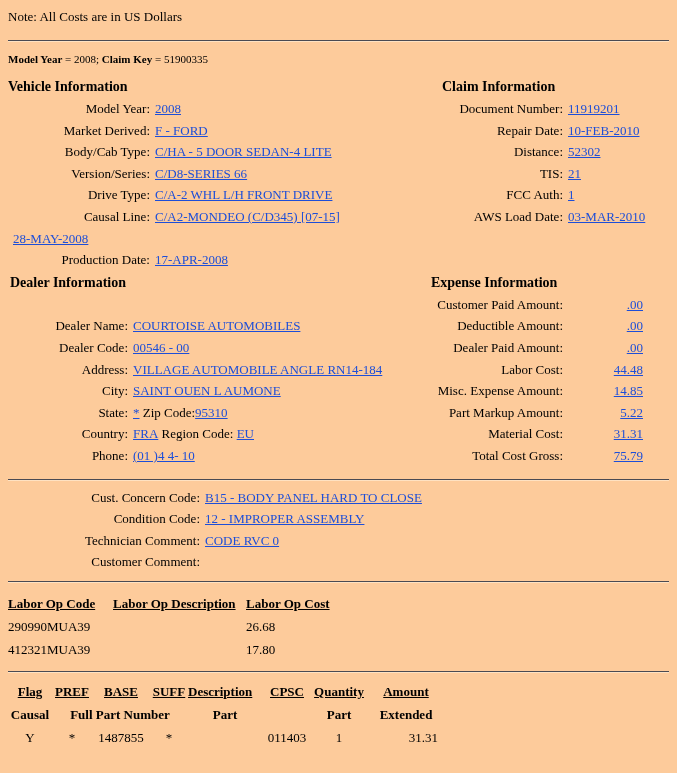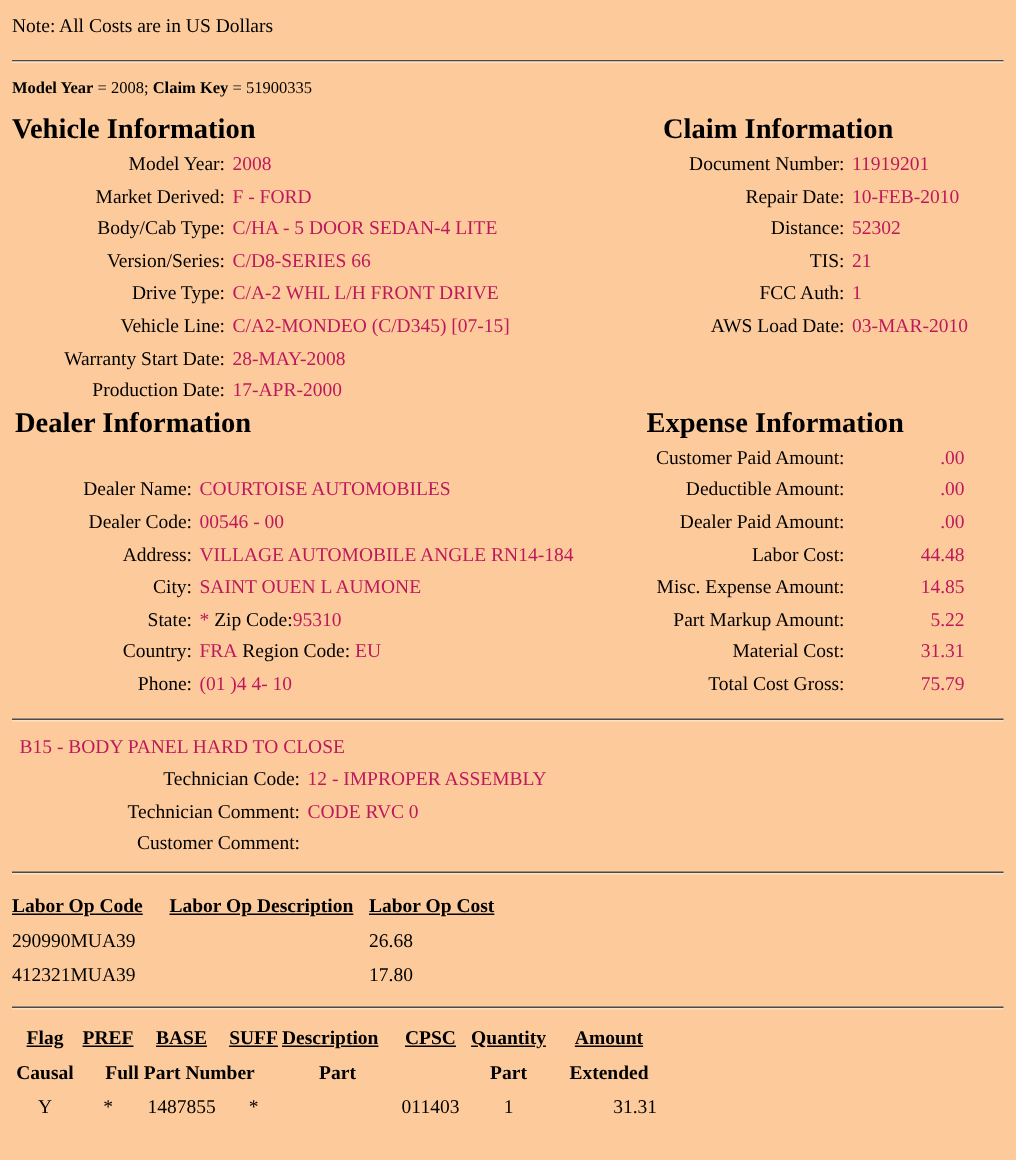--- a/index.html
+++ b/index.html
@@ -13,25 +13,25 @@
   .page{padding:9px 8px 0 8px;}
   .rule{
     border:none;height:0;
     border-top:1px solid #4a4a52;
     border-bottom:1px solid #ffe2c2;
     margin:6px 0;
   }
   .note-line{margin-bottom:15px;}
   .title-line{margin:11px 0 11px 0;font-size:11px;}
   .b{font-weight:bold;}
-  .red{color:#be185d;}
+  .red{color:#1d4ed8;text-decoration:underline;}
   .cols{display:flex;}
   .col-left{width:390px;flex:0 0 390px;}
   .col-right{width:271px;flex:0 0 271px;}
-  .sec-title{font-weight:bold;font-size:19px;line-height:22px;}
+  .sec-title{font-weight:bold;font-size:14px;line-height:22px;}
   .sec-title.claim{margin-left:44px;}
   .sec-title.expense{margin-left:33px;}
   .row{display:flex;line-height:21.6px;white-space:pre;}
   .lbl{text-align:right;flex:0 0 auto;}
   .val{margin-left:5px;}
   .veh .lbl{width:142px;}
   .dlr .lbl{width:120px;}
   .clm .lbl{width:165px;}
   .exp .lbl{width:165px;}
   .exp .val{width:80px;text-align:right;margin-left:0;}
@@ -71,23 +71,23 @@
   <div class="title-line"><span class="b">Model Year</span><span> = 2008; </span><span class="b">Claim Key</span><span> = 51900335</span></div>
 
   <div class="cols">
     <div class="col-left veh">
       <div class="sec-title">Vehicle Information</div>
       <div class="row"><span class="lbl">Model Year:</span><span class="val red">2008</span></div>
       <div class="row"><span class="lbl">Market Derived:</span><span class="val red">F - FORD</span></div>
       <div class="row"><span class="lbl">Body/Cab Type:</span><span class="val red">C/HA - 5 DOOR SEDAN-4 LITE</span></div>
       <div class="row"><span class="lbl">Version/Series:</span><span class="val red">C/D8-SERIES 66</span></div>
       <div class="row"><span class="lbl">Drive Type:</span><span class="val red">C/A-2 WHL L/H FRONT DRIVE</span></div>
-      <div class="row"><span class="lbl">Vehicle Line:</span><span class="val red">C/A2-MONDEO (C/D345) [07-15]</span></div>
-      <div class="row"><span class="lbl">Warranty Start Date:</span><span class="val red">28-MAY-2008</span></div>
-      <div class="row"><span class="lbl">Production Date:</span><span class="val red">17-APR-2000</span></div>
+      <div class="row"><span class="lbl">Causal Line:</span><span class="val red">C/A2-MONDEO (C/D345) [07-15]</span></div>
+      <div class="row"><span class="val red">28-MAY-2008</span></div>
+      <div class="row"><span class="lbl">Production Date:</span><span class="val red">17-APR-2008</span></div>
     </div>
     <div class="col-right clm">
       <div class="sec-title claim">Claim Information</div>
       <div class="row"><span class="lbl">Document Number:</span><span class="val red">11919201</span></div>
       <div class="row"><span class="lbl">Repair Date:</span><span class="val red">10-FEB-2010</span></div>
       <div class="row"><span class="lbl">Distance:</span><span class="val red">52302</span></div>
       <div class="row"><span class="lbl">TIS:</span><span class="val red">21</span></div>
       <div class="row"><span class="lbl">FCC Auth:</span><span class="val red">1</span></div>
       <div class="row"><span class="lbl">AWS Load Date:</span><span class="val red">03-MAR-2010</span></div>
     </div>
@@ -114,22 +114,22 @@
       <div class="row"><span class="lbl">Misc. Expense Amount:</span><span class="val red">14.85</span></div>
       <div class="row"><span class="lbl">Part Markup Amount:</span><span class="val red">5.22</span></div>
       <div class="row"><span class="lbl">Material Cost:</span><span class="val red">31.31</span></div>
       <div class="row"><span class="lbl">Total Cost Gross:</span><span class="val red">75.79</span></div>
     </div>
   </div>
 
   <hr class="rule" style="margin-top:12px;">
 
   <div class="ccr">
-    <div class="row"><span class="val red">B15 - BODY PANEL HARD TO CLOSE</span></div>
-    <div class="row"><span class="lbl">Technician Code:</span><span class="val red">12 - IMPROPER ASSEMBLY</span></div>
+    <div class="row"><span class="lbl">Cust. Concern Code:</span><span class="val red">B15 - BODY PANEL HARD TO CLOSE</span></div>
+    <div class="row"><span class="lbl">Condition Code:</span><span class="val red">12 - IMPROPER ASSEMBLY</span></div>
     <div class="row"><span class="lbl">Technician Comment:</span><span class="val red">CODE RVC 0</span></div>
     <div class="row"><span class="lbl">Customer Comment:</span><span class="val red"></span></div>
   </div>
 
   <hr class="rule" style="margin-top:8px;">
 
   <table class="labor-tbl">
     <tbody>
         <tr>
       <th class="c1"><span class="hdr">Labor Op Code</span></th>

